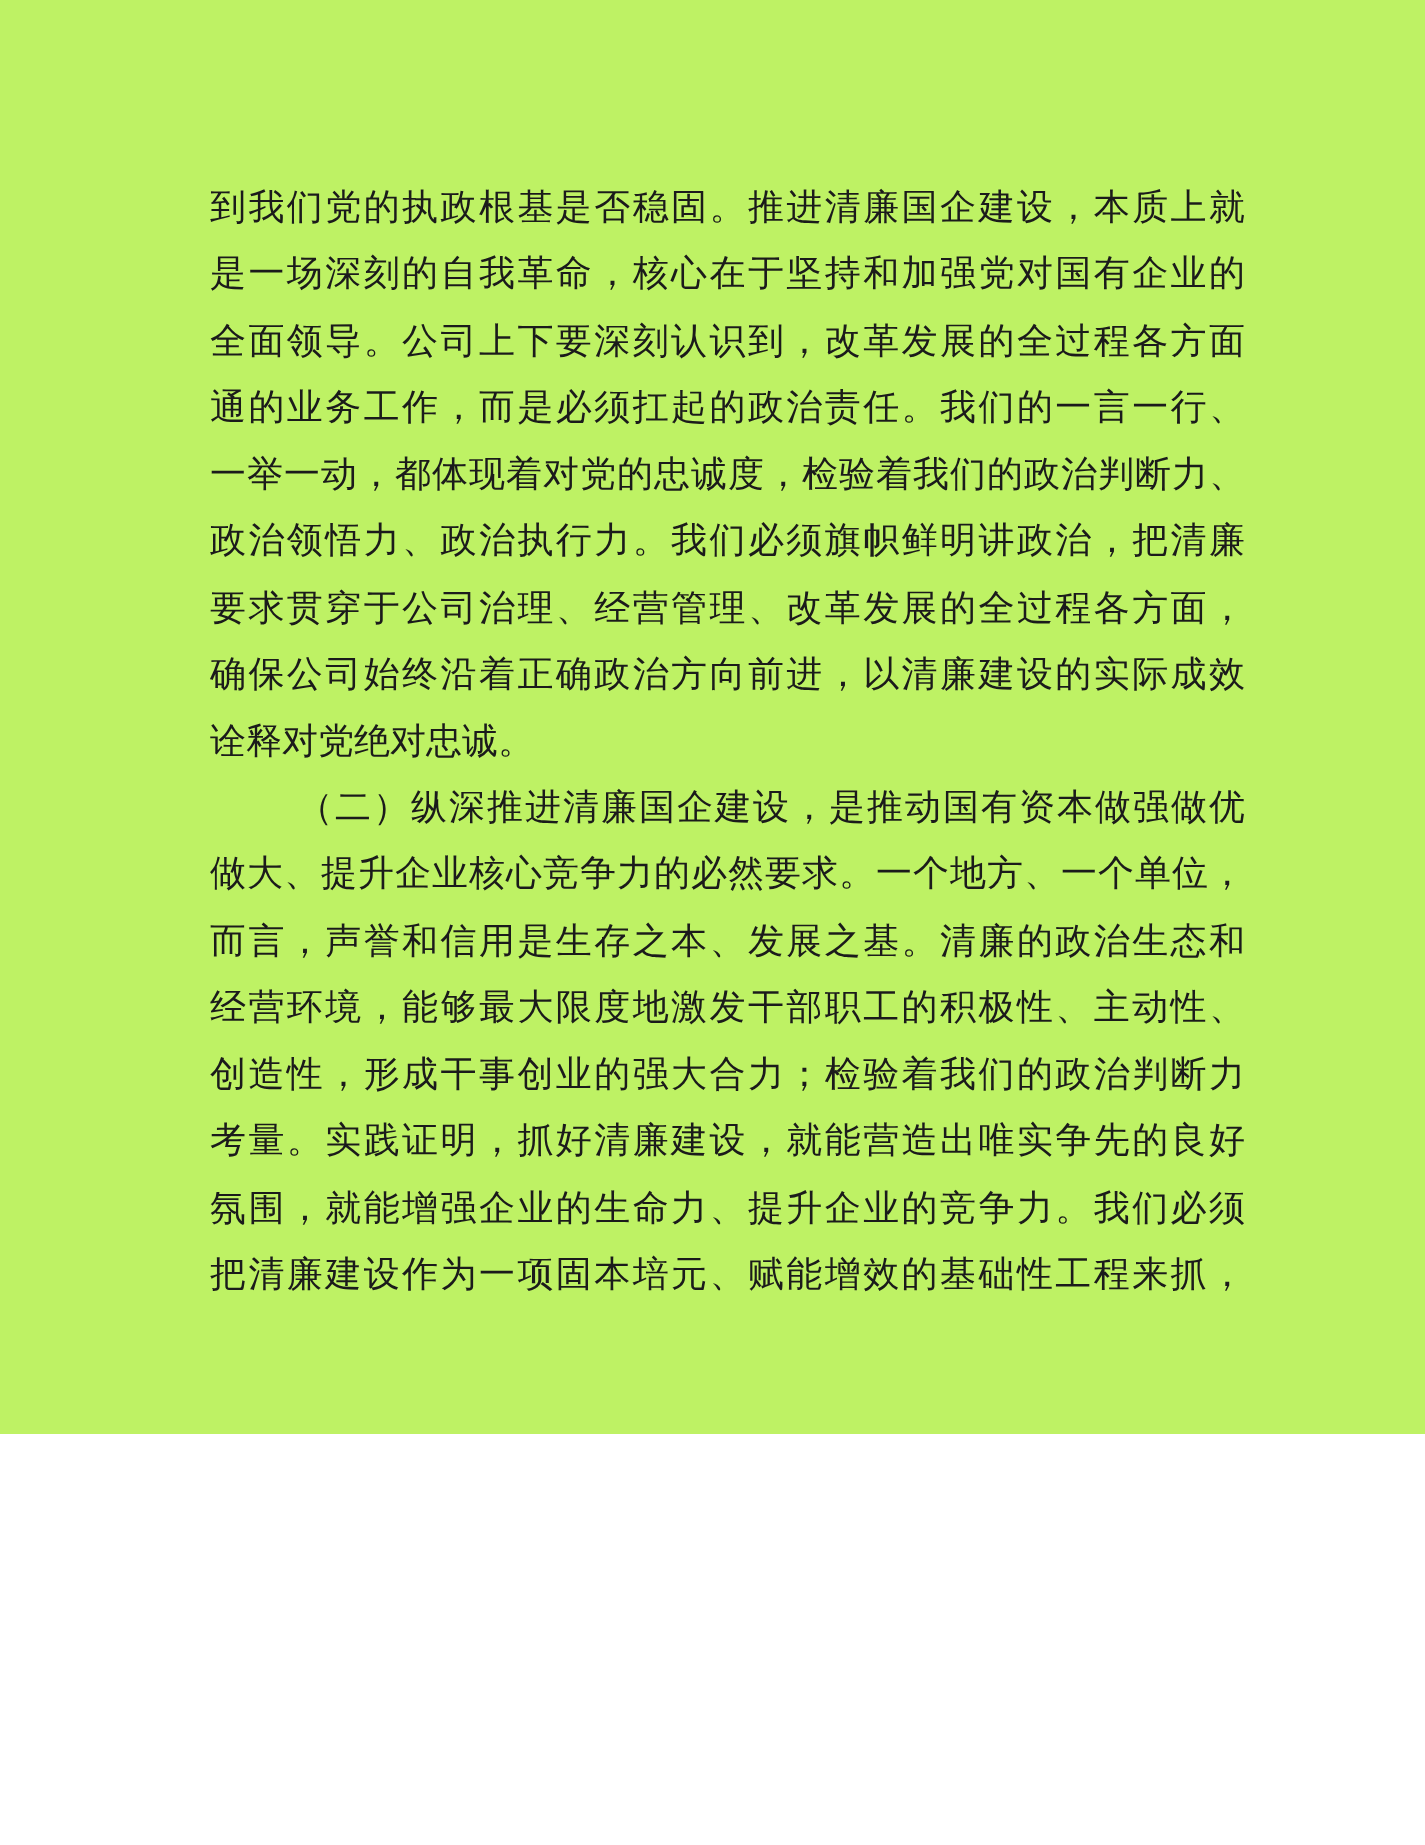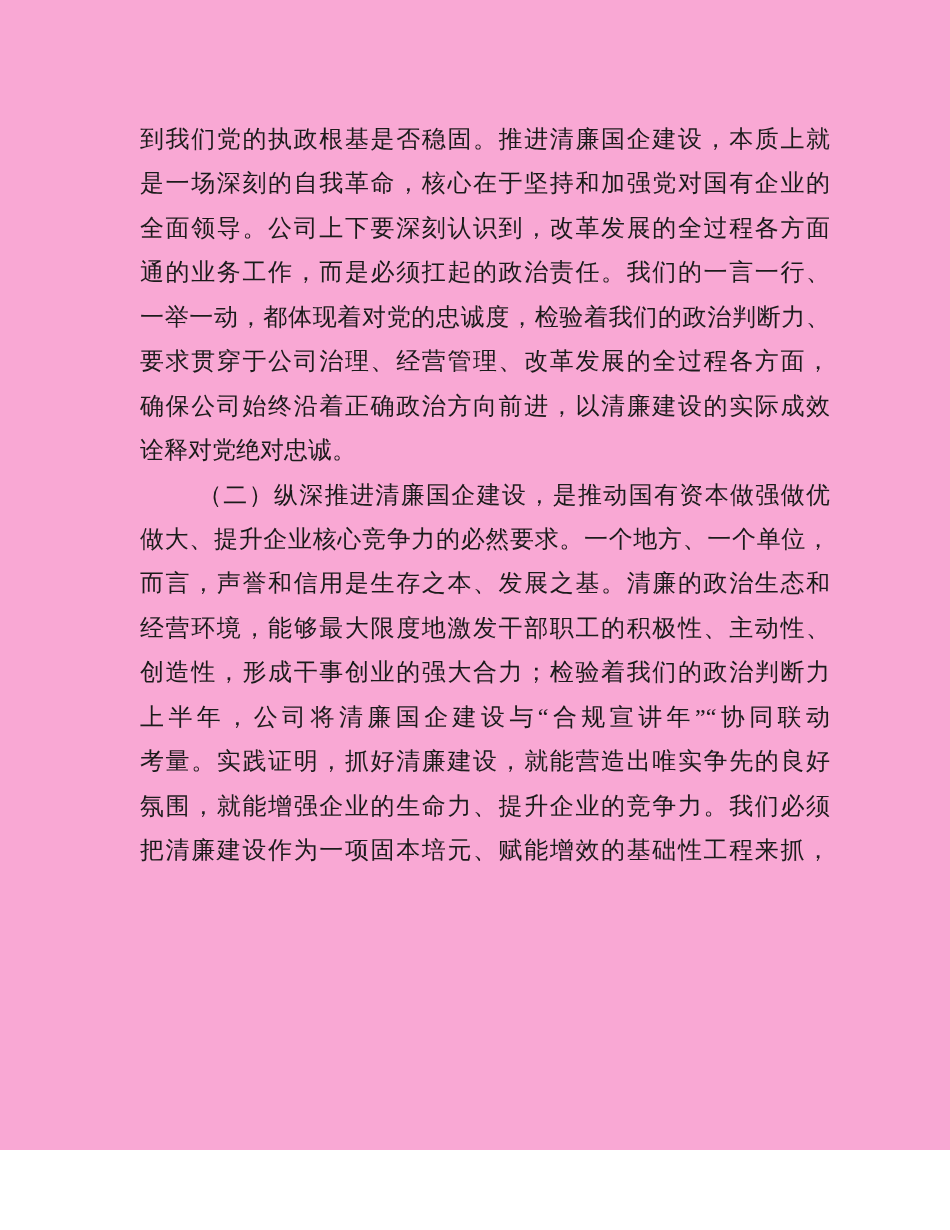--- a/index.html
+++ b/index.html
@@ -11,22 +11,22 @@
     width: 950px;
     height: 1230px;
     position: relative;
     font-family: "Liberation Serif", serif;
     overflow: hidden;
   }
   .page {
     position: absolute;
     left: 0; top: 0;
     width: 950px;
-    height: 1150px;
-    background: #f9a8d4;
+    height: 956px;
+    background: #bef264;
   }
   .text-block {
     position: absolute;
     left: 140px;
     top: 117px;
     width: 690px;
     color: #1b1b1b;
     font-size: 24px;
     line-height: 44.45px;
     font-weight: 400;
@@ -47,26 +47,26 @@
 </head>
 <body style="background: rgb(255, 255, 255);">
 
 <div class="page">
   <div class="text-block" style="color: rgb(27, 27, 27);">
       <div class="line">到我们党的执政根基是否稳固。推进清廉国企建设，本质上就</div>
       <div class="line">是一场深刻的自我革命，核心在于坚持和加强党对国有企业的</div>
       <div class="line">全面领导。公司上下要深刻认识到，改革发展的全过程各方面</div>
       <div class="line">通的业务工作，而是必须扛起的政治责任。我们的一言一行、</div>
       <div class="line">一举一动，都体现着对党的忠诚度，检验着我们的政治判断力、</div>
+      <div class="line">政治领悟力、政治执行力。我们必须旗帜鲜明讲政治，把清廉</div>
       <div class="line">要求贯穿于公司治理、经营管理、改革发展的全过程各方面，</div>
       <div class="line">确保公司始终沿着正确政治方向前进，以清廉建设的实际成效</div>
       <div class="line para-end">诠释对党绝对忠诚。</div>
       <div class="line indent">（二）纵深推进清廉国企建设，是推动国有资本做强做优</div>
       <div class="line">做大、提升企业核心竞争力的必然要求。一个地方、一个单位，</div>
       <div class="line">而言，声誉和信用是生存之本、发展之基。清廉的政治生态和</div>
       <div class="line">经营环境，能够最大限度地激发干部职工的积极性、主动性、</div>
       <div class="line">创造性，形成干事创业的强大合力；检验着我们的政治判断力</div>
-      <div class="line">上半年，公司将清廉国企建设与“合规宣讲年”“协同联动</div>
       <div class="line">考量。实践证明，抓好清廉建设，就能营造出唯实争先的良好</div>
       <div class="line">氛围，就能增强企业的生命力、提升企业的竞争力。我们必须</div>
       <div class="line">把清廉建设作为一项固本培元、赋能增效的基础性工程来抓，</div>
     </div>
 </div>
 
 </body></html>

